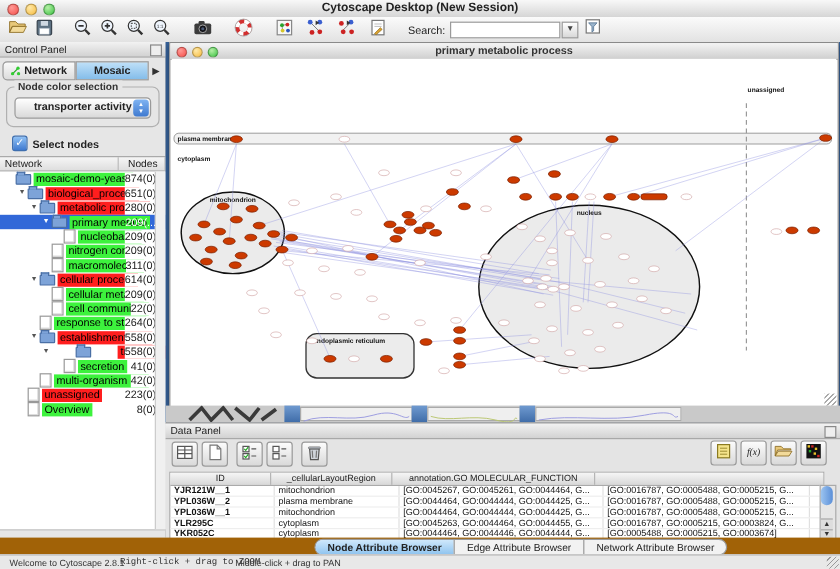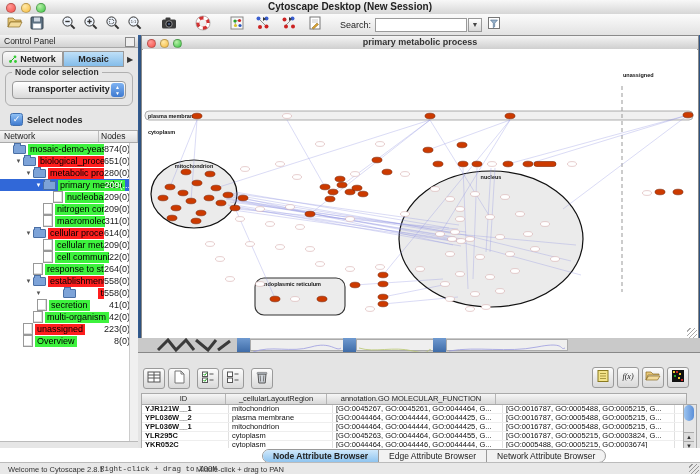--- a/index.html
+++ b/index.html
@@ -44,21 +44,21 @@
     background:linear-gradient(#ffffff,#d9d9d9);font-size:9px;font-weight:bold;color:#222;text-align:center;line-height:15px;}
   #dropdown .stepper{position:absolute;right:1px;top:1px;bottom:1px;width:13px;border-radius:3px;
     background:linear-gradient(#7fb3f2,#3f7ad0);color:#fff;font-size:5px;line-height:6px;text-align:center;padding-top:1px;}
   #selrow{display:flex;align-items:center;gap:4px;margin:7px 0 4px 10px;}
   #checkbox{width:11px;height:11px;border-radius:2.5px;border:1px solid #3f6faf;
     background:linear-gradient(#8fc1f5,#3f7ad0);color:#fff;font-size:9px;line-height:11px;text-align:center;}
   #selrow span{font-size:9px;font-weight:bold;color:#222;}
   #tree-hdr{height:11px;display:flex;border-top:1px solid #aaa;border-bottom:1px solid #aaa;
     background:linear-gradient(#f6f6f6,#dedede);font-size:8.5px;color:#222;}
   #tree-hdr .c1{flex:1;padding-left:4px;border-right:1px solid #bbb;line-height:11px;}
-  #tree-hdr .c2{width:36px;padding-left:2px;border-right:1px solid #bbb;line-height:11px;}
+  #tree-hdr .c2{width:36px;padding-left:2px;border-right:1px solid #bbb;line-height:11px;text-align:center;}
   #tree-body{position:absolute;left:0;right:0;top:0;bottom:0;background:#fff;overflow:hidden;}
   #tree-wrap{position:relative;height:298px;border-bottom:1px solid #bbb;}
   .trow{height:12px;position:relative;display:flex;align-items:center;font-size:9px;white-space:nowrap;}
   .trow.sel{background:#3168d8;}
   .tri{width:9px;font-size:6px;color:#555;text-align:center;flex:none;}
   .trow.sel .tri{color:#fff;}
   .t-folder{width:11px;height:7px;background:linear-gradient(#9cbcе8,#6f97cf);background-color:#7da3d8;
     border:1px solid #4a6fa5;border-radius:1px;flex:none;margin-right:2px;position:relative;}
   .t-folder:before{content:"";position:absolute;left:0;top:-3px;width:5px;height:2px;background:#7da3d8;border:1px solid #4a6fa5;border-bottom:none;}
   .t-leaf{width:8px;height:10px;background:#fff;border:1px solid #999;flex:none;margin-right:2px;box-shadow:inset -1px -1px 0 #ddd;}
@@ -96,21 +96,21 @@
   .dp-row{display:flex;height:8px;border-bottom:1px solid #eee;}
   .dp-cell{font-size:7.5px;color:#111;line-height:8px;border-right:1px solid #e0e0e0;overflow:hidden;
     white-space:nowrap;padding-left:3px;}
   .dp-cell.id{font-weight:bold;}
   .cw0{width:83px;} .cw1{width:100px;} .cw2{width:166px;} .cw3{width:168px;} .cwx{flex:1;border-right:none;}
   #dp-scroll{position:absolute;right:3px;top:51px;width:12px;height:46px;background:#e6e6e6;border:1px solid #aaa;}
   #dp-thumb{position:absolute;left:0;top:0;width:10px;height:16px;border-radius:5px;
     background:linear-gradient(90deg,#9cc4f0,#5b8fd8);}
   .dp-arrow{position:absolute;left:0;width:10px;height:9px;font-size:6px;color:#333;text-align:center;line-height:9px;background:#ddd;border-top:1px solid #aaa;}
   
-  #tabs-bar{left:0;top:448px;width:700px;height:14px;background:#ffffff;}
+  #tabs-bar{left:0;top:448px;width:700px;height:14px;background:#a16207;}
   #seg{position:absolute;left:262px;top:1px;display:flex;border:1px solid #9a9a9a;border-radius:7px;overflow:hidden;background:#f2f2f2;}
   .seg-tab{font-size:8.5px;color:#222;padding:1px 10px;border-right:1px solid #9a9a9a;line-height:10px;}
   .seg-tab:last-child{border-right:none;text-align:center;}
   .seg-tab.sel{background:linear-gradient(#cfe8fb,#8fc4ef);font-weight:bold;}
   #status-bar{left:0;top:462px;width:700px;height:12px;background:#e8e8e8;border-top:1px solid #bbb;}
   #status-bar span{position:absolute;font-size:7.5px;color:#333;top:2px;}
   #grip{position:absolute;right:1px;bottom:1px;width:10px;height:10px;
     background:repeating-linear-gradient(135deg,transparent 0 2px,#999 2px 3px);}
 </style>
 </head>
@@ -350,21 +350,21 @@
           <span class="t-folder"></span>
           <span class="chip red">establishment of lo</span>
           <span class="cnt">558(0)</span>
         </div>
         <div class="trow" style="padding-left: 34px; justify-content: space-between;">
           <span class="tri">▼</span>
           <span class="t-folder"></span>
           <span class="chip red">transport</span>
           <span class="cnt">558(0)</span>
         </div>
-        <div class="trow" style="padding-left: 28px;">
+        <div class="trow" style="padding-left: 44px;">
           <span class="tri"></span>
           <span class="t-leaf"></span>
           <span class="chip green">secretion</span>
           <span class="cnt">41(0)</span>
         </div>
         <div class="trow" style="padding-left: 24px;">
           <span class="tri"></span>
           <span class="t-leaf"></span>
           <span class="chip green">multi-organism pro</span>
           <span class="cnt">42(0)</span>
@@ -579,20 +579,24 @@
     <div class="bw-blue" style="left:295px;"></div>
     <div class="bw-pane" style="left:308px;width:120px;">
       <svg width="120" height="10" viewBox="0 0 120 10">
           <path d="M2 7 C30 2 60 9 90 3 S112 7 118 4" stroke="#9a9ae0" fill="none" stroke-width="0.8"></path>
         </svg>
     </div>
   </div>
 </div>
 
 <div id="data-panel" class="abs">
+  <div class="pane-head">
+    <span>Data Panel</span>
+    <span class="float-ico"></span>
+  </div>
   <div id="dp-toolbar">
       <button class="dbtn">
         <span><svg width="16" height="16" viewBox="0 0 16 16">
             <rect x="2" y="3" width="12" height="10" fill="#fff" stroke="#555"></rect>
             <line x1="2" y1="6" x2="14" y2="6" stroke="#555"></line>
             <line x1="2" y1="9" x2="14" y2="9" stroke="#555"></line>
             <line x1="8" y1="3" x2="8" y2="13" stroke="#555"></line>
           </svg></span>
       </button>
       <button class="dbtn">

